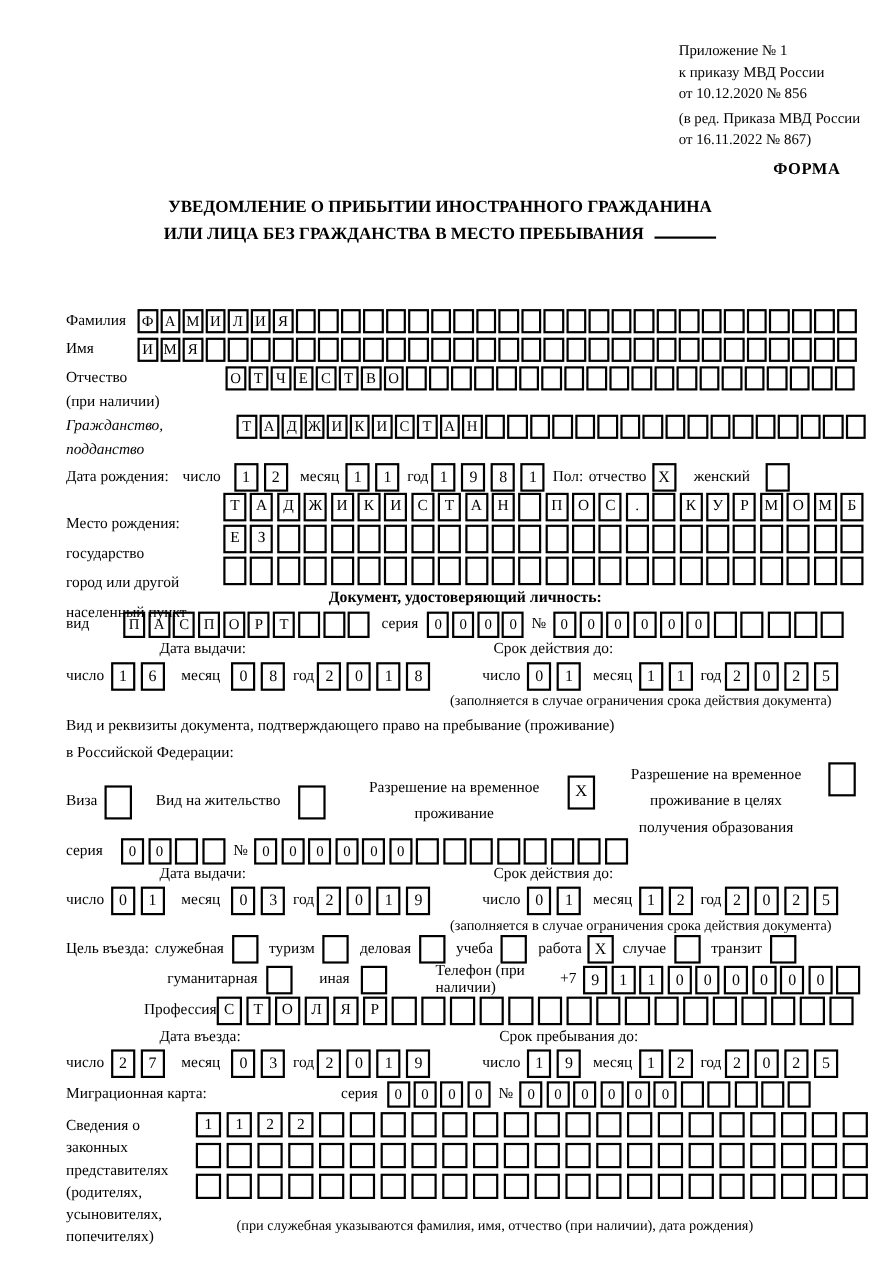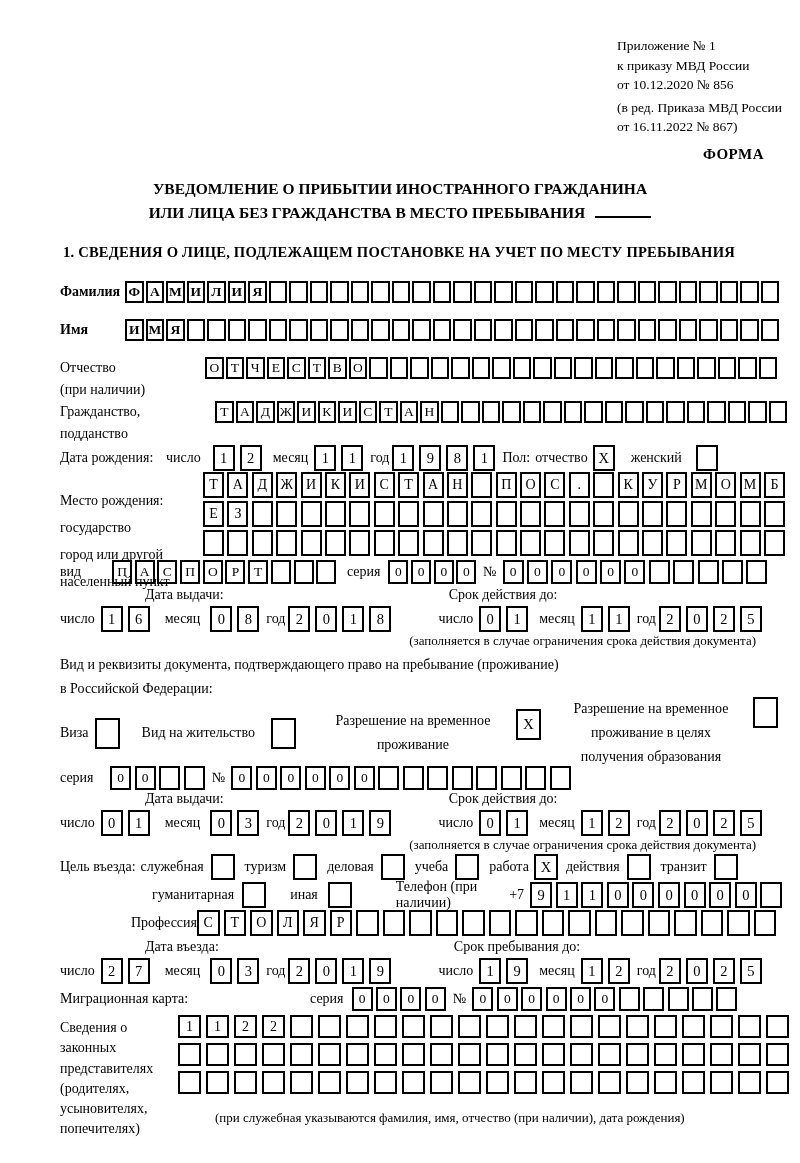--- a/index.html
+++ b/index.html
@@ -15,22 +15,22 @@
   .blankline{display:inline-block;width:56px;border-bottom:2px solid #000;margin-left:10px;height:14px;}
   .sec1{position:absolute;top:244px;left:63px;font-weight:bold;font-size:14.6px;letter-spacing:.2px;}
   .form{position:absolute;left:60px;top:281px;width:726px;}
   .row{display:flex;align-items:center;}
   .rowtop{display:flex;align-items:flex-start;}
   .lb{flex:none;}
   .lb2{flex:none;display:block;line-height:22px;}
   .lb2 span{display:block;}
   .w65{width:65px;}
   .w145{width:145px;}
-  .w155{width:155px;}
-  .mb4{margin-bottom:16px;font-weight:bold;}
+  .w155{width:155px;font-style:italic;}
+  .mb4{margin-bottom:4px;}
   .h44{height:44px;}
   .cells{display:flex;align-items:center;}
   .cells .c{
     box-sizing:border-box;border:2px solid #000;background:#fff;flex:none;
     display:flex;align-items:center;justify-content:center;
     font-family:"Liberation Serif","DejaVu Serif",serif;font-size:13.5px;
   }
   .sz-s  .c{width:18.5px;height:22px;margin-right:2px;}
   .sz-p  .c{width:21px;height:26px;margin-right:3.4px;font-size:14px;}
   .sz-m  .c{width:20px;height:24px;margin-right:2.7px;}
@@ -88,21 +88,20 @@
     <div>от 16.11.2022 № 867)</div>
   </div>
 
   <div class="forma">ФОРМА</div>
 
   <div class="title">
     <div>УВЕДОМЛЕНИЕ О ПРИБЫТИИ ИНОСТРАННОГО ГРАЖДАНИНА</div>
     <div><span>ИЛИ ЛИЦА БЕЗ ГРАЖДАНСТВА В МЕСТО ПРЕБЫВАНИЯ</span><span class="blankline"></span></div>
   </div>
 
-  <div class="sec1">1. СВЕДЕНИЯ О ЛИЦЕ, ПОДЛЕЖАЩЕМ ПОСТАНОВКЕ НА УЧЕТ ПО МЕСТУ ПРЕБЫВАНИЯ</div>
 
   <div class="form">
 
     <div class="row mb4">
       <span class="lb w65">Фамилия</span>
       <span class="cells sz-s">
           <span class="c">Ф</span>
           <span class="c">А</span>
           <span class="c">М</span>
           <span class="c">И</span>
@@ -359,20 +358,21 @@
           <span class="c"></span>
           <span class="c"></span>
           <span class="c"></span>
           <span class="c"></span>
           <span class="c"></span>
           <span class="c"></span>
           <span class="c"></span>
         </div>
     </div>
 
+    <div class="dochead">Документ, удостоверяющий личность:</div>
 
     <div class="row vid-row">
       <span class="lb" style="width:52px;">вид</span>
       <span class="cells sz-m">
           <span class="c">П</span>
           <span class="c">А</span>
           <span class="c">С</span>
           <span class="c">П</span>
           <span class="c">О</span>
           <span class="c">Р</span>
@@ -577,21 +577,21 @@
           <span class="c"></span>
         </span>
       <span>учеба</span>
       <span class="cells sz-chk2 bx">
           <span class="c"></span>
         </span>
       <span>работа</span>
       <span class="cells sz-chk2 bx" style="margin-right:8px;margin-left:5px;">
           <span class="c">X</span>
         </span>
-      <span>действия</span>
+      <span>случае</span>
       <span class="cells sz-chk2 bx">
           <span class="c"></span>
         </span>
       <span>транзит</span>
       <span class="cells sz-chk2 bx" style="margin-right:0;">
           <span class="c"></span>
         </span>
     </div>
 
     <div class="hum-row">

